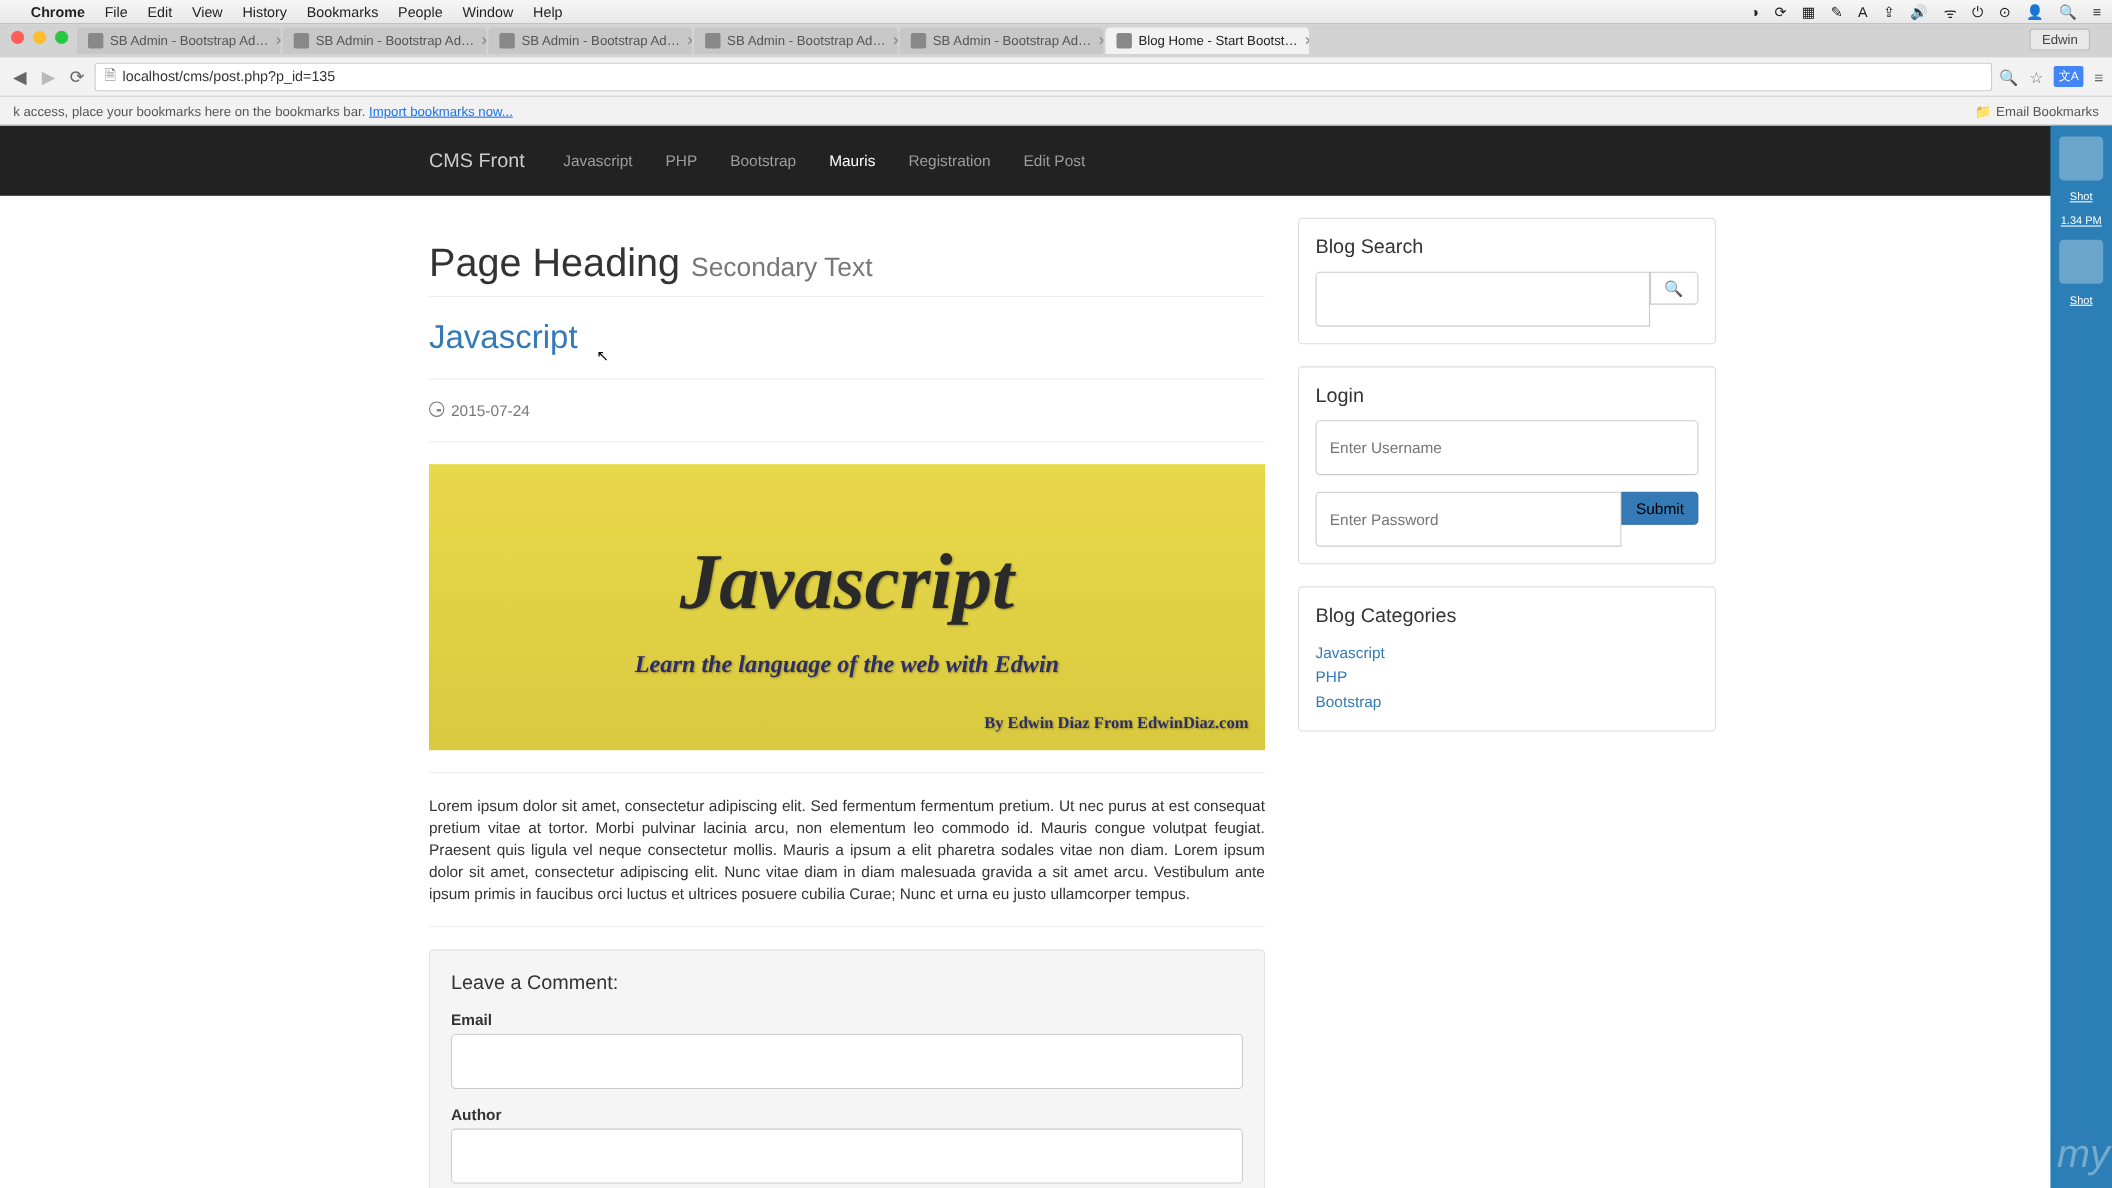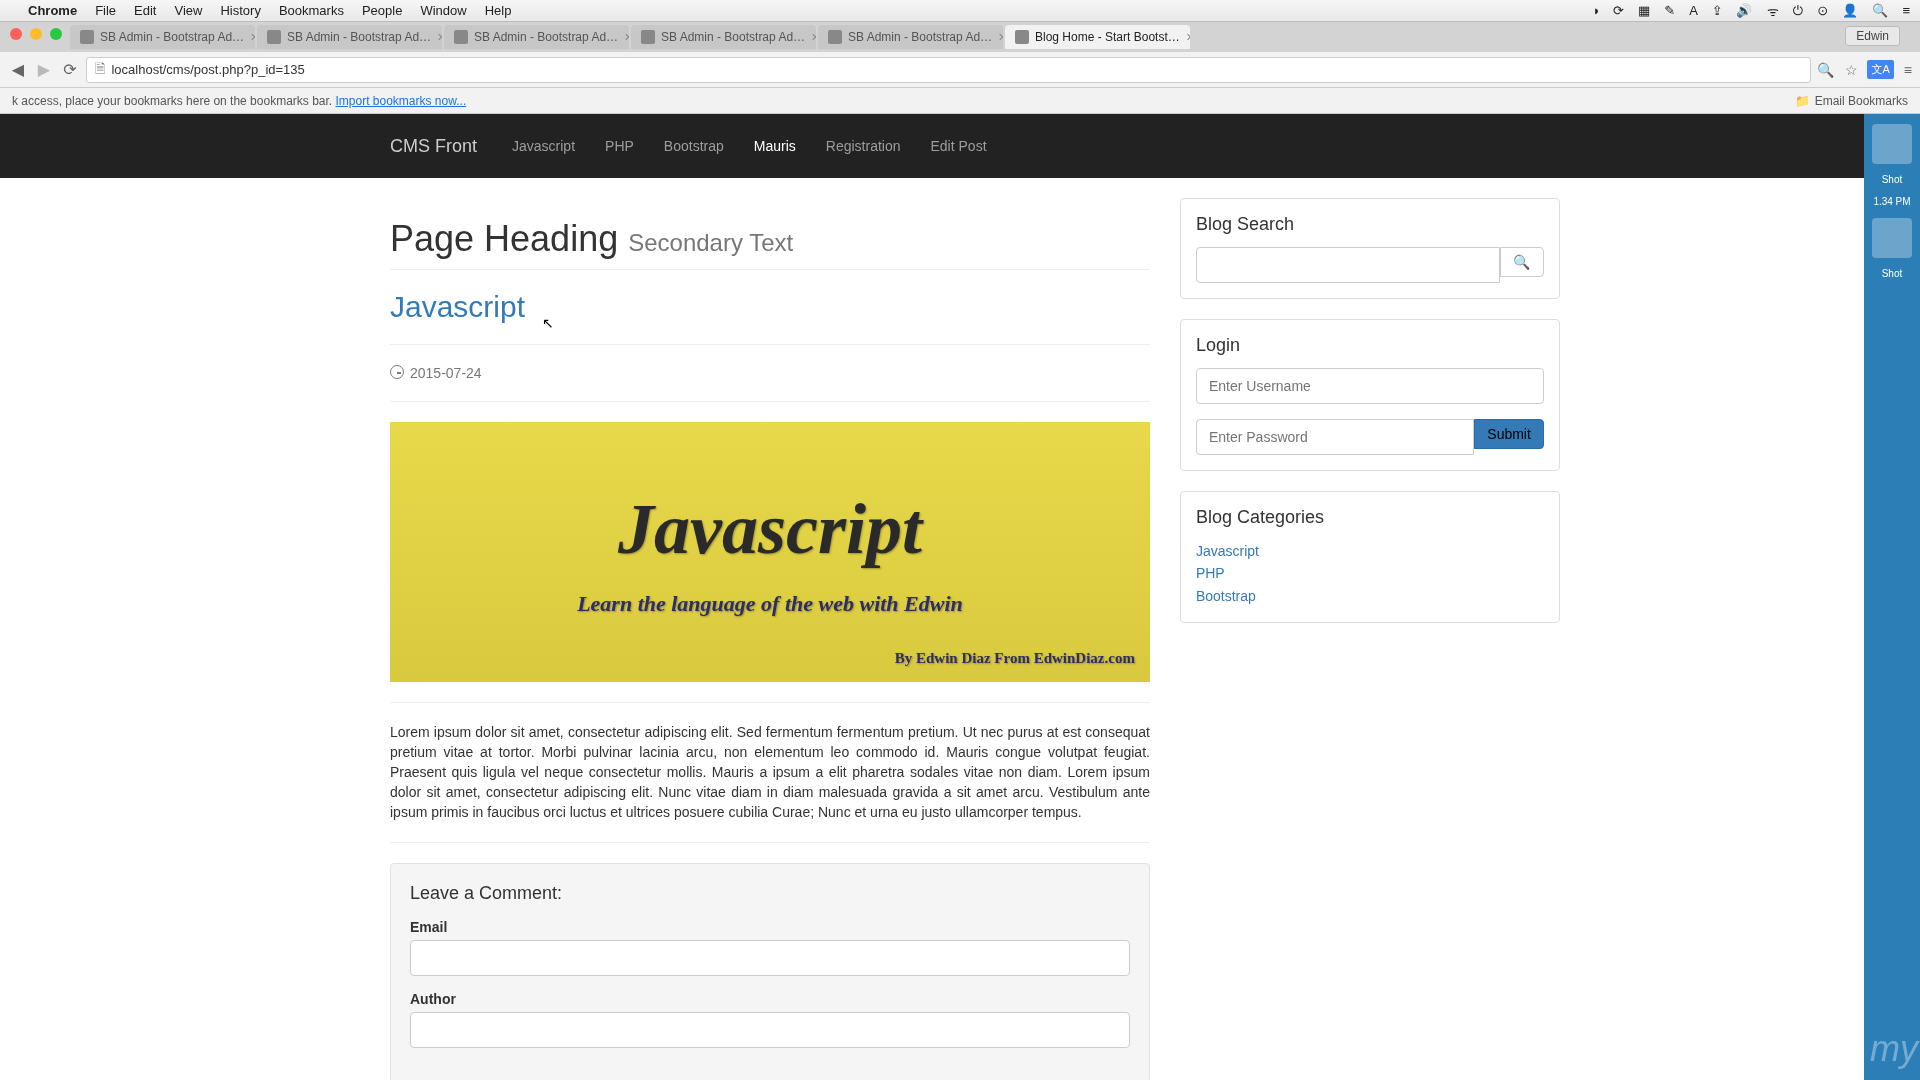--- a/index.html
+++ b/index.html
@@ -164,21 +164,21 @@
   border: 1px solid #e3e3e3;
   border-radius: 4px;
   padding: 19px;
   margin-top: 20px;
 }
 .well h4 { font-size: 18px; font-weight: 500; margin-bottom: 15px; }
 .form-group { margin-bottom: 15px; }
 .form-group label { font-weight: bold; display: block; margin-bottom: 5px; }
 .form-control {
   width: 100%;
-  height: 36px;
+  height: 50px;
   padding: 6px 12px;
   border: 1px solid #ccc;
   border-radius: 4px;
   font-size: 14px;
   background: #fff;
 }
 .input-group { display: flex; }
 .input-group .form-control { border-top-right-radius: 0; border-bottom-right-radius: 0; flex: 1; }
 .input-group-btn .btn { border-top-left-radius: 0; border-bottom-left-radius: 0; }
 .btn {
@@ -204,21 +204,21 @@
 .cat-list li a { color: #337ab7; text-decoration: none; line-height: 1.6; }
 
 
 .right-sliver {
   position: absolute; right: 0; top: 0; bottom: 0; width: 56px;
   background: #2b7fb6;
   display: flex; flex-direction: column; gap: 10px;
   color: #fff; font-size: 10px; padding-top: 10px; align-items: center;
 }
 .right-sliver .thumb { width: 40px; height: 40px; background: rgba(255,255,255,0.3); border-radius: 4px; }
-.right-sliver .txt { text-align: right; line-height: 1.2; }
+.right-sliver .txt { text-align: right; line-height: 1.2; text-decoration: underline; }
 .right-sliver .bigmy { position: absolute; bottom: 10px; right: 2px; font-size: 36px; color: rgba(255,255,255,0.35); font-style: italic; }
 
 .cursor { position: absolute; left: 542px; top: 201px; font-size: 14px; color: #000; }
 </style>
 </head>
 <body>
 
 <div class="mac-menubar">
   <div class="left">
     <span class="apple"></span>

